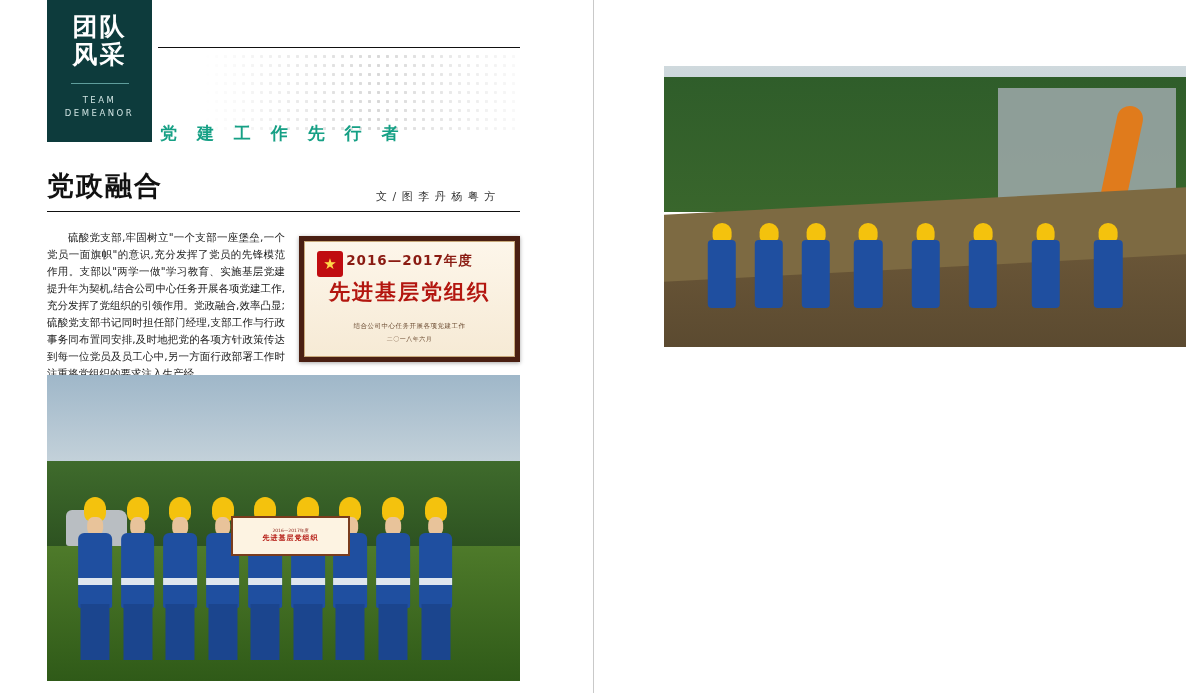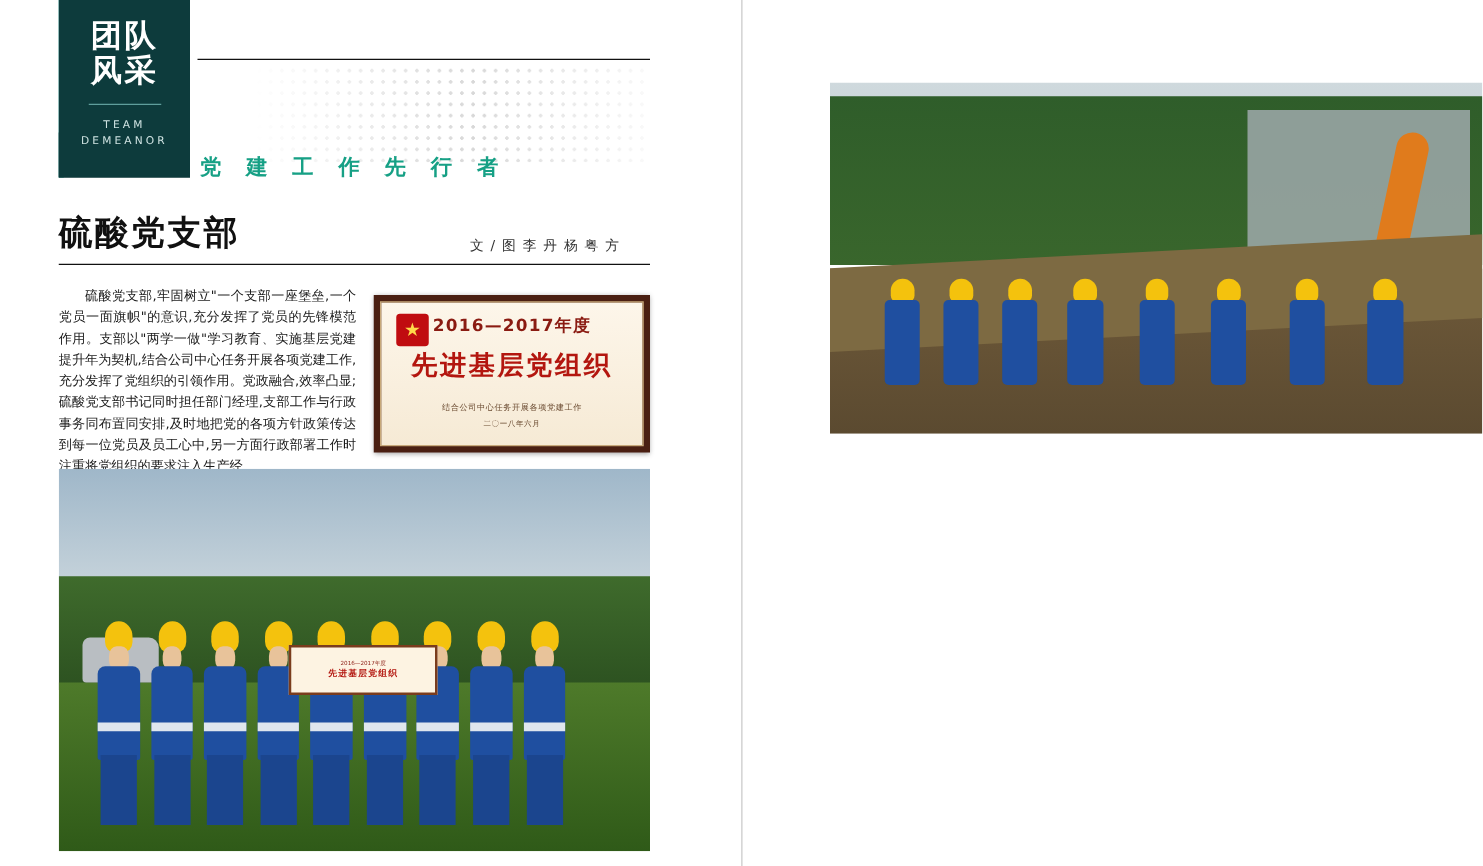--- a/index.html
+++ b/index.html
@@ -22,21 +22,21 @@
 
   
   .masthead {
     position: absolute; left: 47px; top: 0; width: 105px; height: 142px;
     background: #0d3b3c;
     color: #fff;
     text-align: center;
     overflow: hidden;
   }
   .masthead .cn1, .masthead .cn2 {
-    font-family: Liberation Sans, sans-serif;
+    font-family: Liberation Mono, monospace;
     font-weight: bold;
     font-size: 25px;
     letter-spacing: 2px;
     line-height: 1.05;
   }
   .masthead .cn1 { margin-top: 16px; }
   .masthead .cn2 { margin-top: 2px; }
   .masthead .rule {
     width: 58px; height: 1px; background: #5f9e9c; margin: 12px auto 10px;
   }
@@ -205,21 +205,21 @@
       <div class="cn2">风采</div>
       <div class="rule"></div>
       <div class="en1">TEAM</div>
       <div class="en2">DEMEANOR</div>
     </div>
 
     <div class="top-rule"></div>
     <div class="halftone"></div>
 
     <div class="kicker">党 建 工 作 先 行 者</div>
-    <div class="headline">硫酸党支部</div>
+    <div class="headline">党政融合</div>
     <div class="byline">文 / 图   李 丹   杨 粤 方</div>
     <div class="byline-rule"></div>
 
     <div class="body-col">硫酸党支部,牢固树立"一个支部一座堡垒,一个党员一面旗帜"的意识,充分发挥了党员的先锋模范作用。支部以"两学一做"学习教育、实施基层党建提升年为契机,结合公司中心任务开展各项党建工作,充分发挥了党组织的引领作用。党政融合,效率凸显;硫酸党支部书记同时担任部门经理,支部工作与行政事务同布置同安排,及时地把党的各项方针政策传达到每一位党员及员工心中,另一方面行政部署工作时注重将党组织的要求注入生产经</div>
 
     <div class="plaque-wrap">
       <div class="plaque-inner">
         <div class="plaque-emblem">★</div>
         <div class="plaque-year">2016—2017年度</div>
         <div class="plaque-main">先进基层党组织</div>

